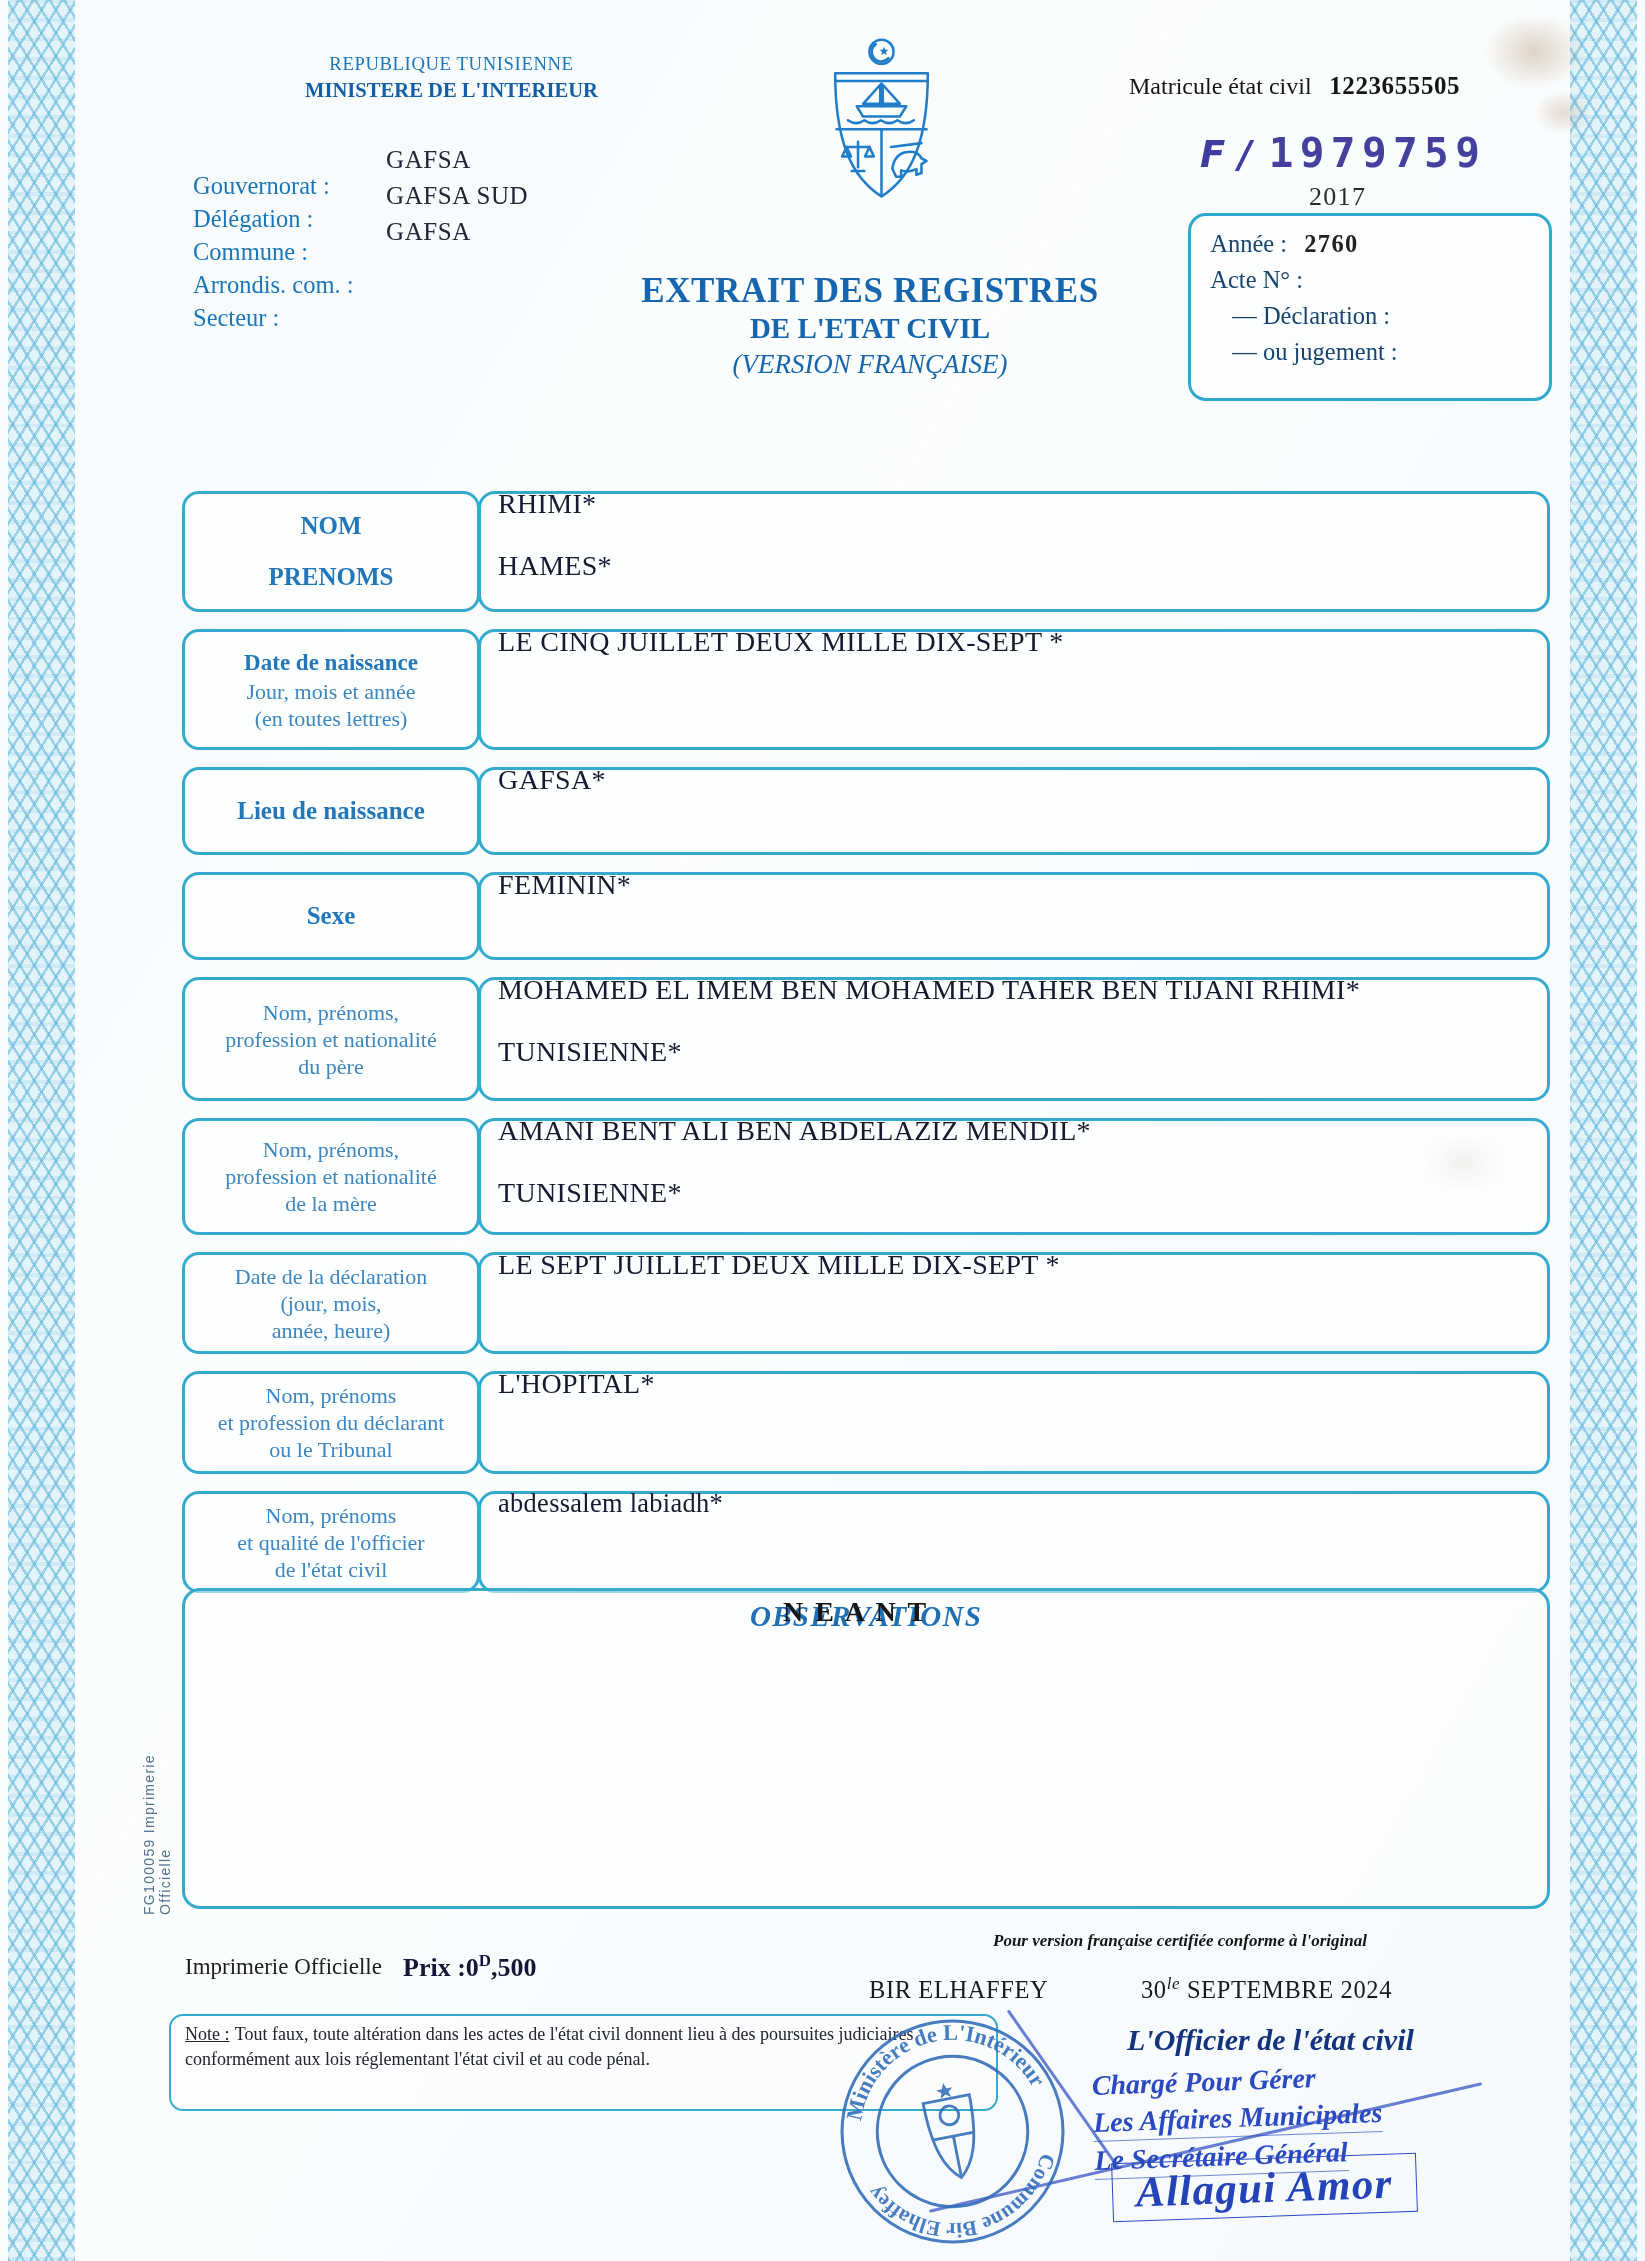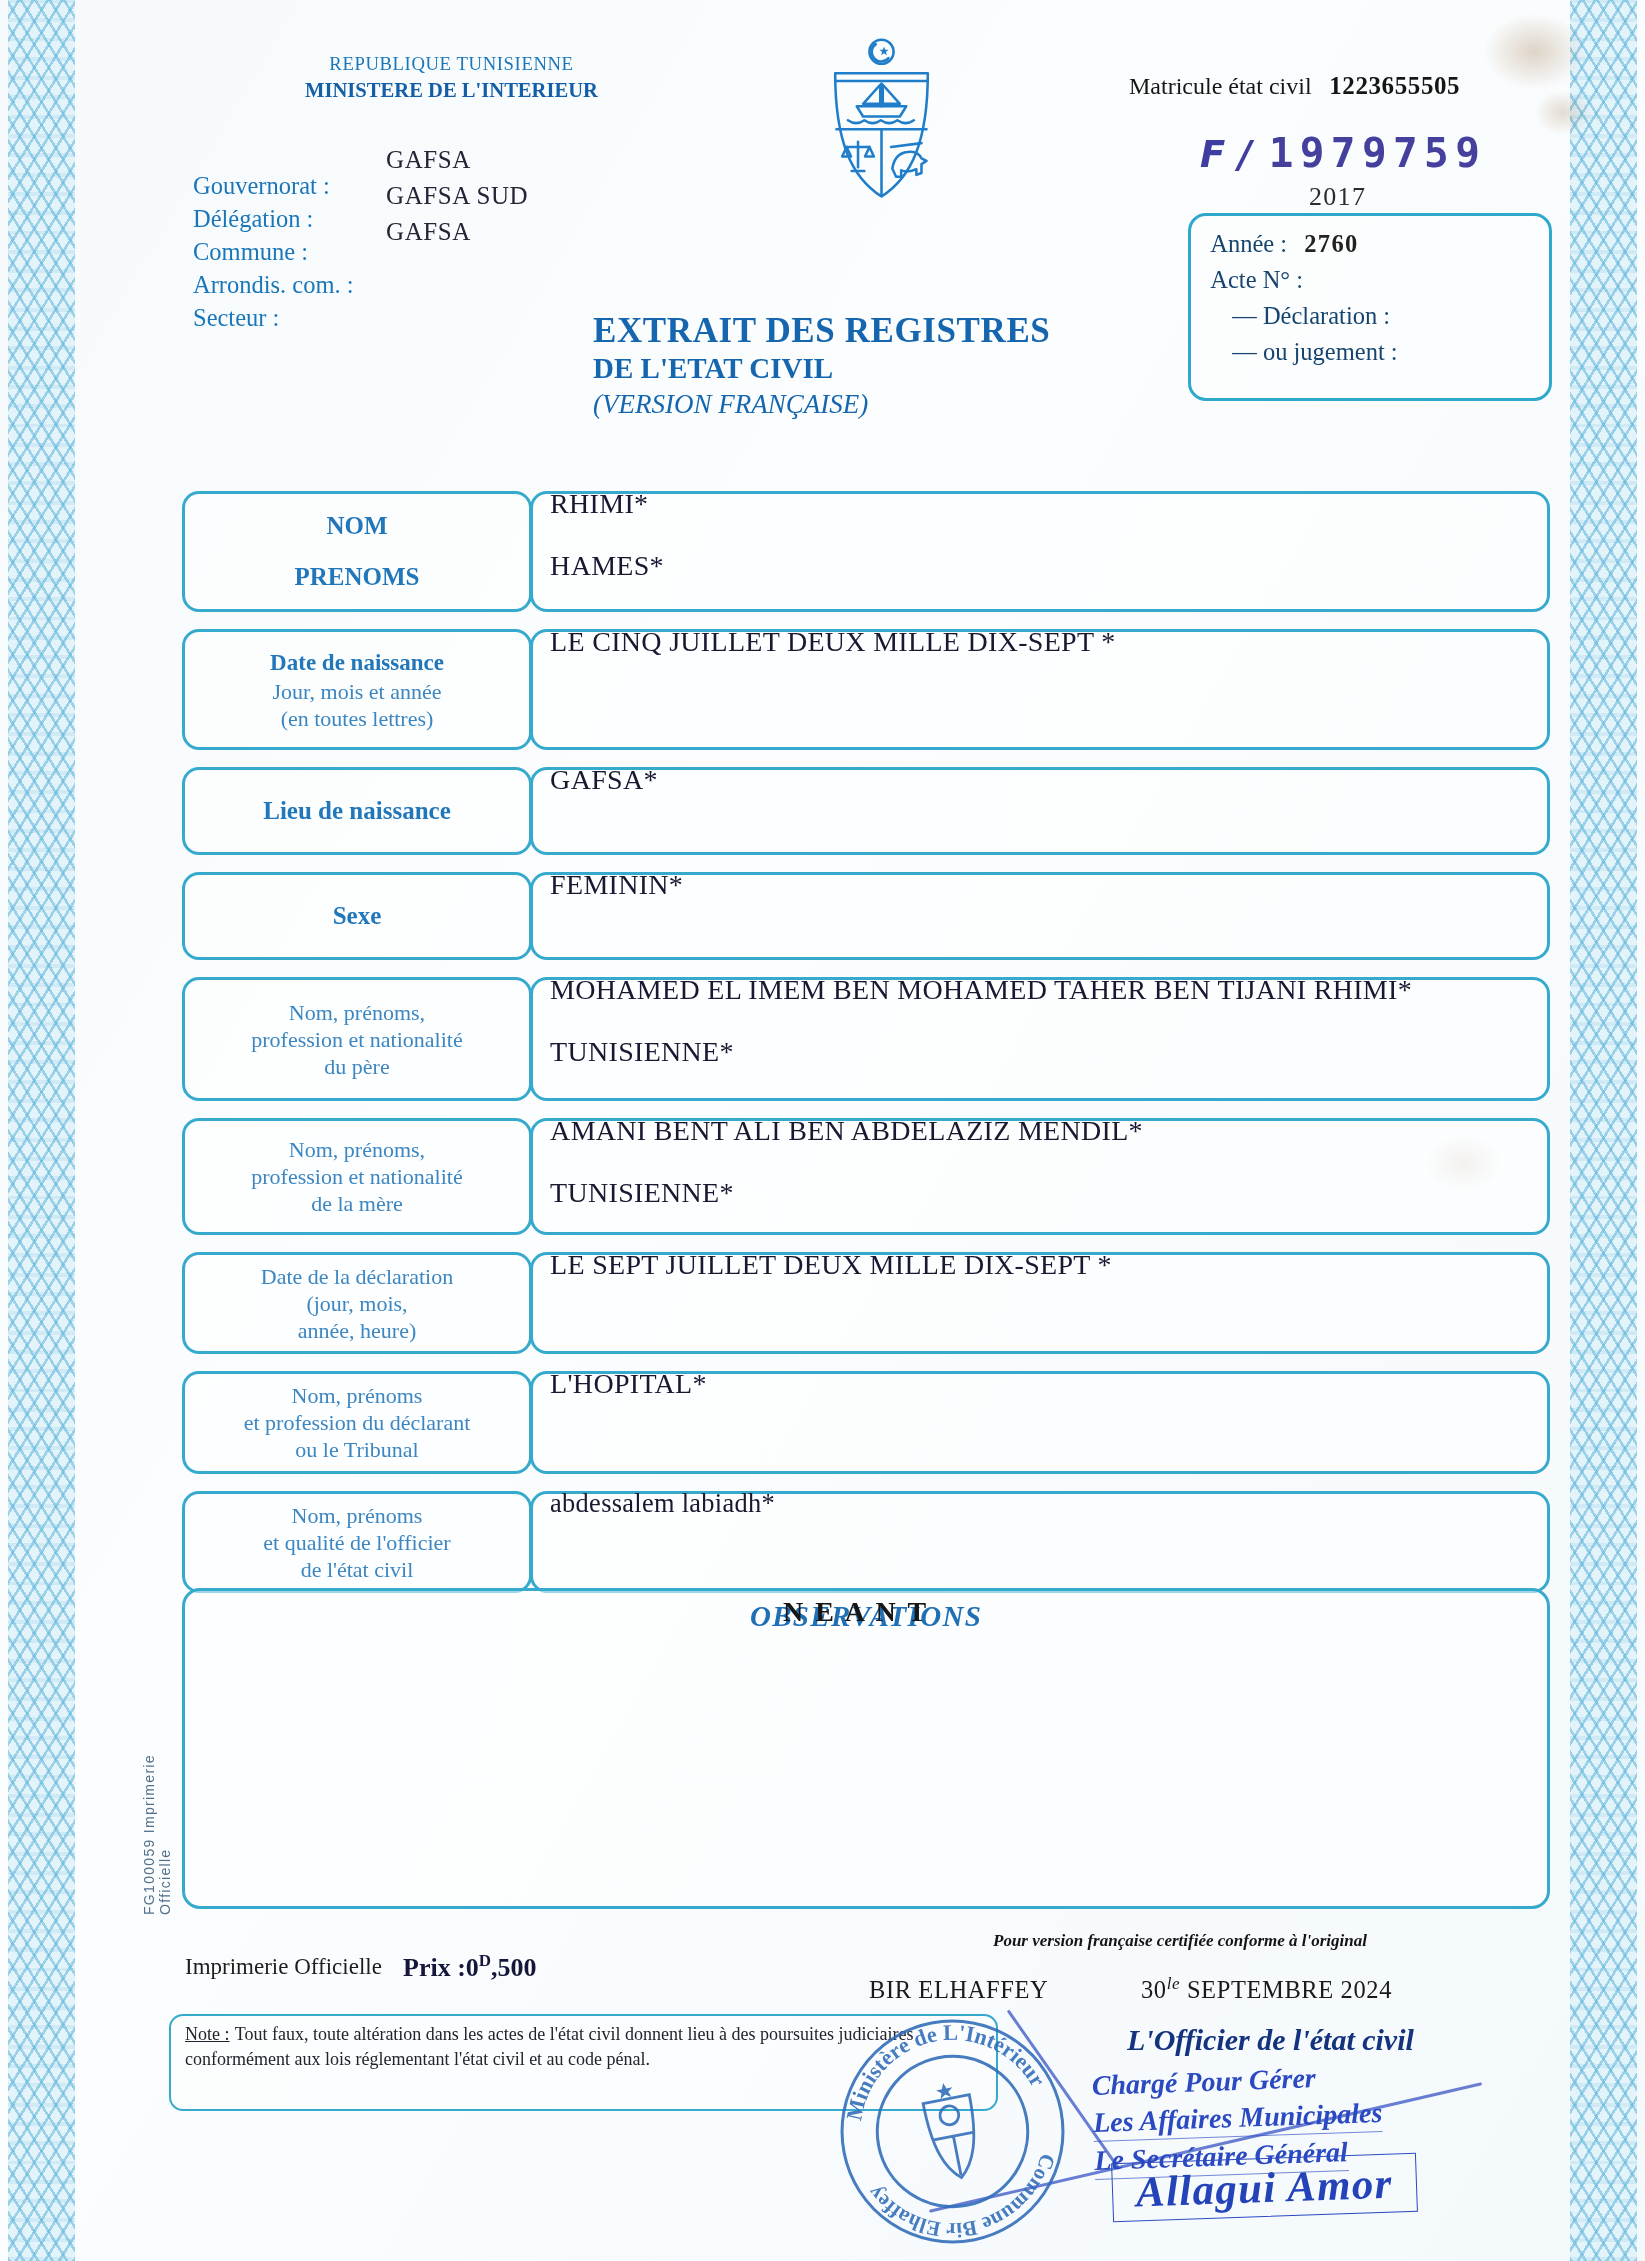--- a/index.html
+++ b/index.html
@@ -41,30 +41,30 @@
   .acte-line .val { color:#222; font-weight:bold; letter-spacing:1.3px; margin-left:11px; }
   .acte-line.indent { padding-left:22px; }
 
   .admin { position:absolute; left:193px; top:169px; }
   .admin-label { font-size:24.5px; color:#1b76b9; line-height:33px; white-space:nowrap; }
   .admin-vals span { position:absolute; left:193px; font-size:25px; color:#242436; letter-spacing:0.6px; white-space:nowrap; }
   .admin-vals .av0 { top:-23px; } .admin-vals .av1 { top:13px; } .admin-vals .av2 { top:49px; }
 
   .emblem { position:absolute; left:813px; top:34px; width:137px; height:184px; }
 
-  .title-block { position:absolute; left:593px; top:271px; width:554px; text-align:left;margin-top:40px; }
+  .title-block { position:absolute; left:593px; top:271px; width:554px; text-align:center; }
   .tl1 { font-size:35px; font-weight:bold; color:#1566ae; letter-spacing:0.6px; }
   .tl2 { font-size:29px; font-weight:bold; color:#1566ae; margin-top:1.3px; }
   .tl3 { font-size:50px; font-weight:bold; color:#1e7cc7; letter-spacing:1.9px; margin-top:11.6px; }
   .tl4 { font-size:27px; font-style:italic; color:#1566ae; margin-top:3.9px; }
 
   
   .rows { position:absolute; left:182px; top:491px; width:1368px; }
   .row  { display:flex; margin-bottom:17px; }
-  .lbox { width:350px; border:3.2px solid #36aacd; border-radius:17px; background:rgba(255,255,255,.5);
+  .lbox { width:298px; border:3.2px solid #36aacd; border-radius:17px; background:rgba(255,255,255,.5);
           display:flex; flex-direction:column; justify-content:center; align-items:center; text-align:center; padding:3.9px 7.7px; }
   .vbox { flex:1; border:3.2px solid #36aacd; border-radius:17px; margin-left:-1.9px; background:rgba(255,255,255,.5);
           padding:1.3px 10.3px 5.2px 17px; position:relative; }
   .lb      { font-size:22px; color:#3c86c1; line-height:27px; }
   .lb-bold { font-size:25px; font-weight:bold; color:#2277bb; line-height:30px; }
   .lb-gap  { margin-top:20.6px; }
   .vline   { font-size:28px; color:#181830; letter-spacing:0.3px; white-space:nowrap; }
   .v1 { margin-top:-7.7px; }
   .v2 { margin-top:30px; }
   .v-lower { font-size:26.4px; }

